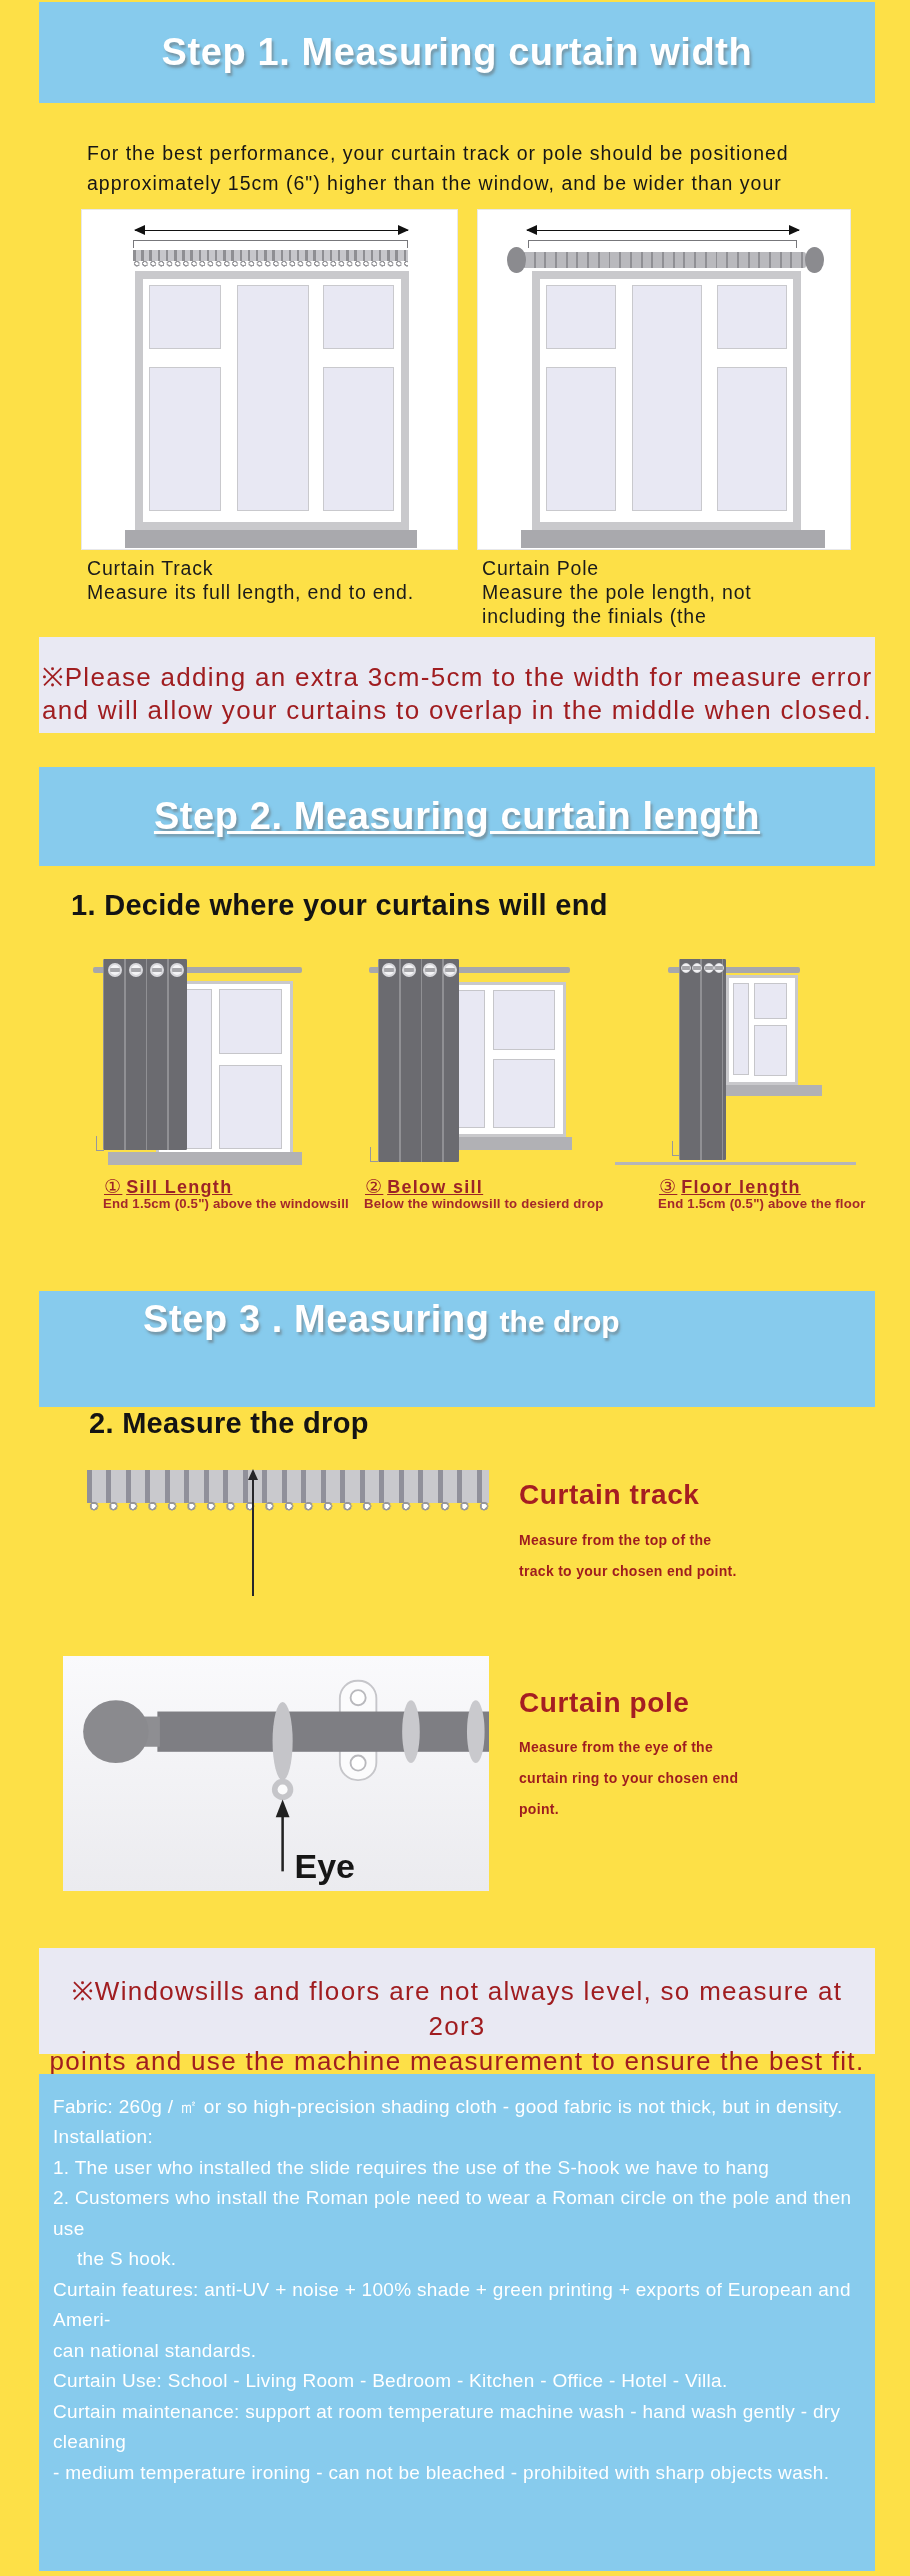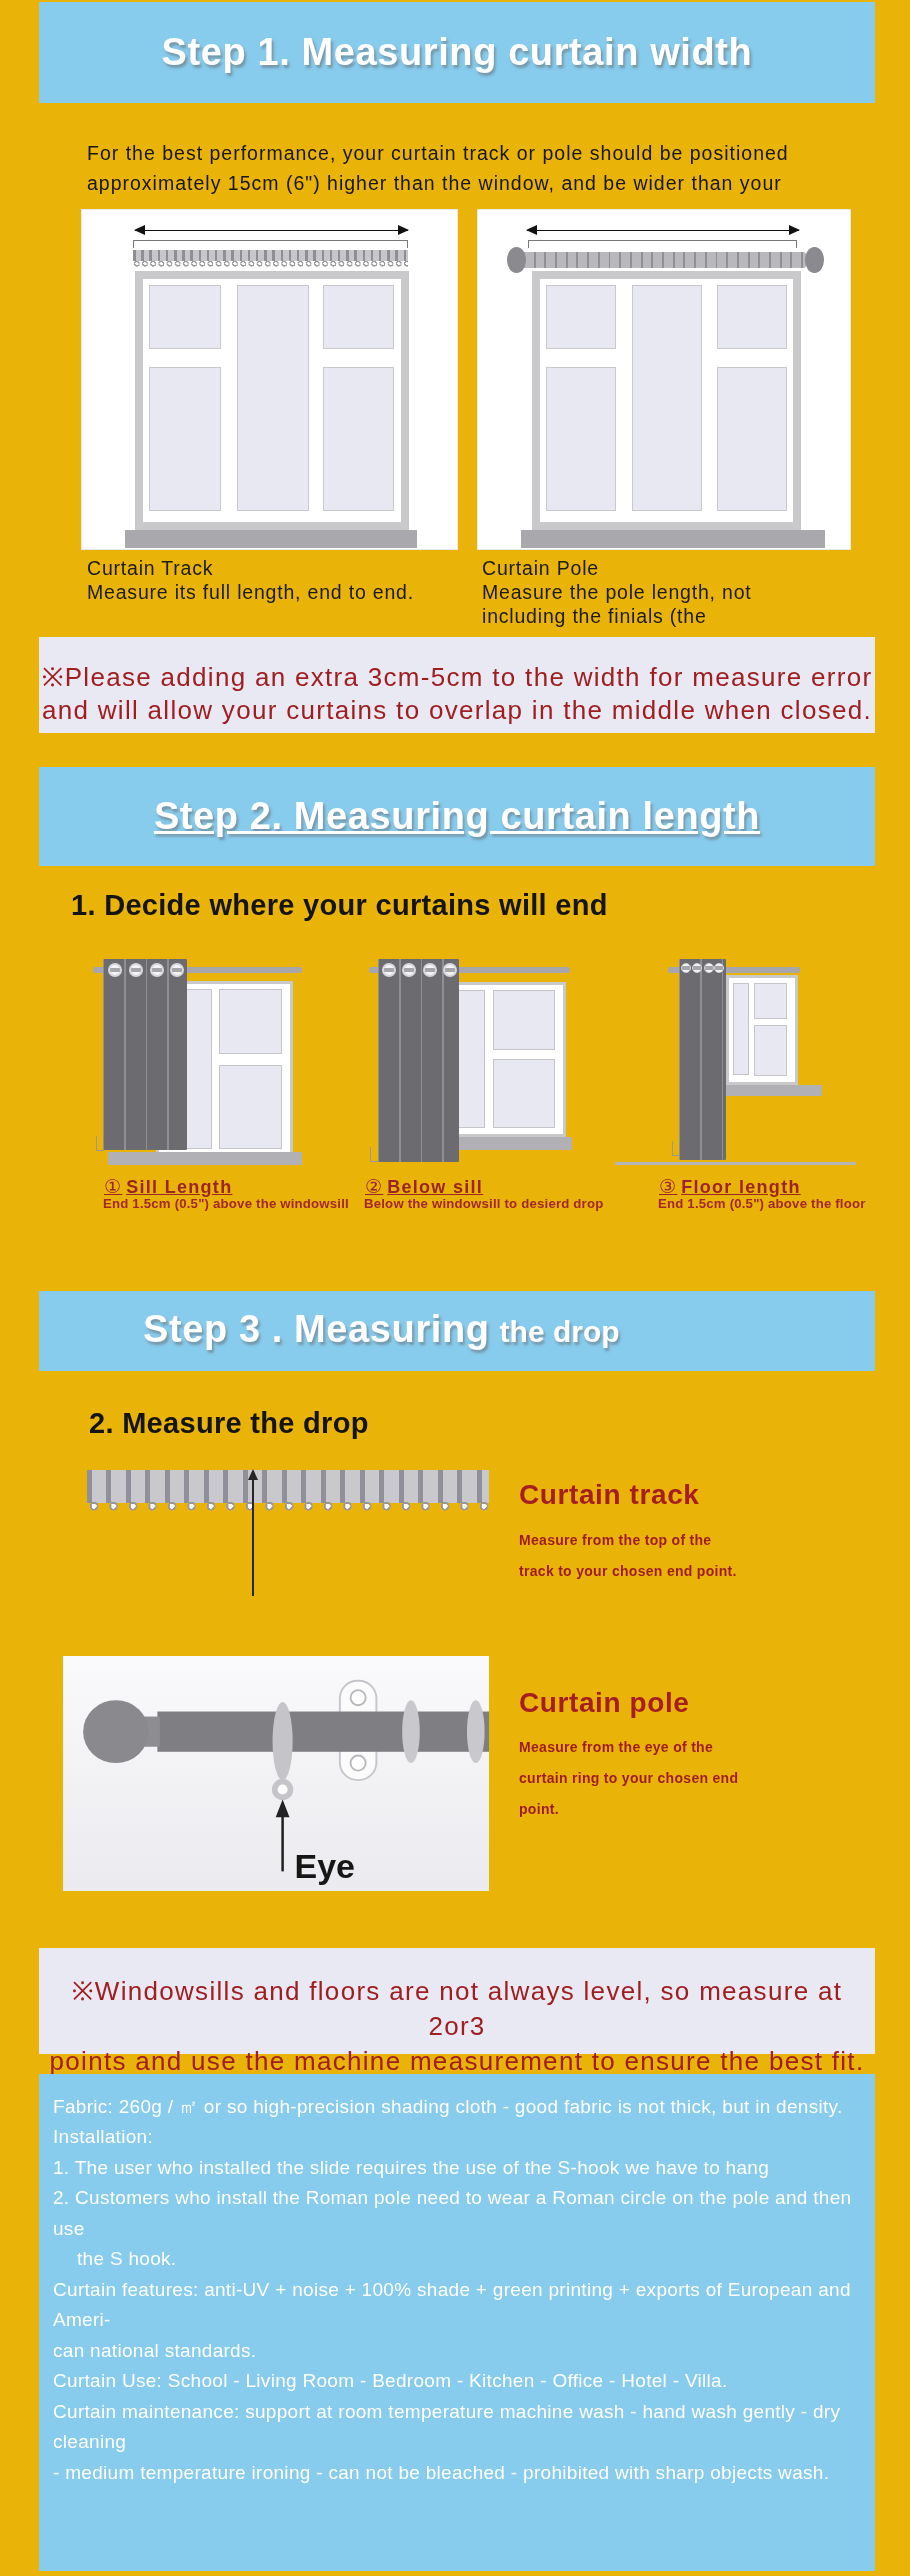--- a/index.html
+++ b/index.html
@@ -1,39 +1,39 @@
 <!DOCTYPE html>
 <html style="font-size:10px"><head>
 <meta charset="utf-8">
 <style>
   * { box-sizing: border-box; margin: 0; padding: 0; }
   html,body { background:#ffffff; }
   .page {
     position: relative;
     width: 910px;
     height: 2576px;
-    background: #eab308;
+    background: #fde047;
     font-family: "Liberation Sans", sans-serif;
     overflow: hidden;
   }
   
   .banner {
     position: absolute;
     left: 39px;
     width: 836px;
     background: #87cbed;
     color: #ffffff;
     font-weight: bold;
     text-align: center;
     text-shadow: 1.9px 2.5px 2.5px rgba(100,100,100,0.5);
     letter-spacing: 0.6px;
   }
   .banner1 { top: 1.9px;    height: 101px; line-height: 101px; font-size: 38px; }
   .banner2 { top: 767px; height: 99px; line-height: 99px; font-size: 38px; text-decoration: underline; }
-  .banner3 { top: 1291px; height: 80px; line-height: 76px; font-size: 38px; text-align: left; padding-left: 104px; }
+  .banner3 { top: 1291px; height: 116px; line-height: 56px; font-size: 38px; text-align: left; padding-left: 104px; }
   .banner3 .small { font-size: 30px; margin-left: 10px; letter-spacing: 0; }
 
   
   .intro { position: absolute; left: 87px; top: 138px; font-size: 19.5px; color: #161616; letter-spacing: 1px; line-height: 30px; }
   .cap   { position: absolute; font-size: 19.5px; color: #1b1b1b; letter-spacing: 0.8px; line-height: 24px; }
   .bighead { position: absolute; font-size: 29px; font-weight: bold; color: #141414; letter-spacing: 0.3px; }
 
   .note {
     position: absolute; left: 39px; width: 836px;
     background: #e9e9f3; color: #a01d20;

